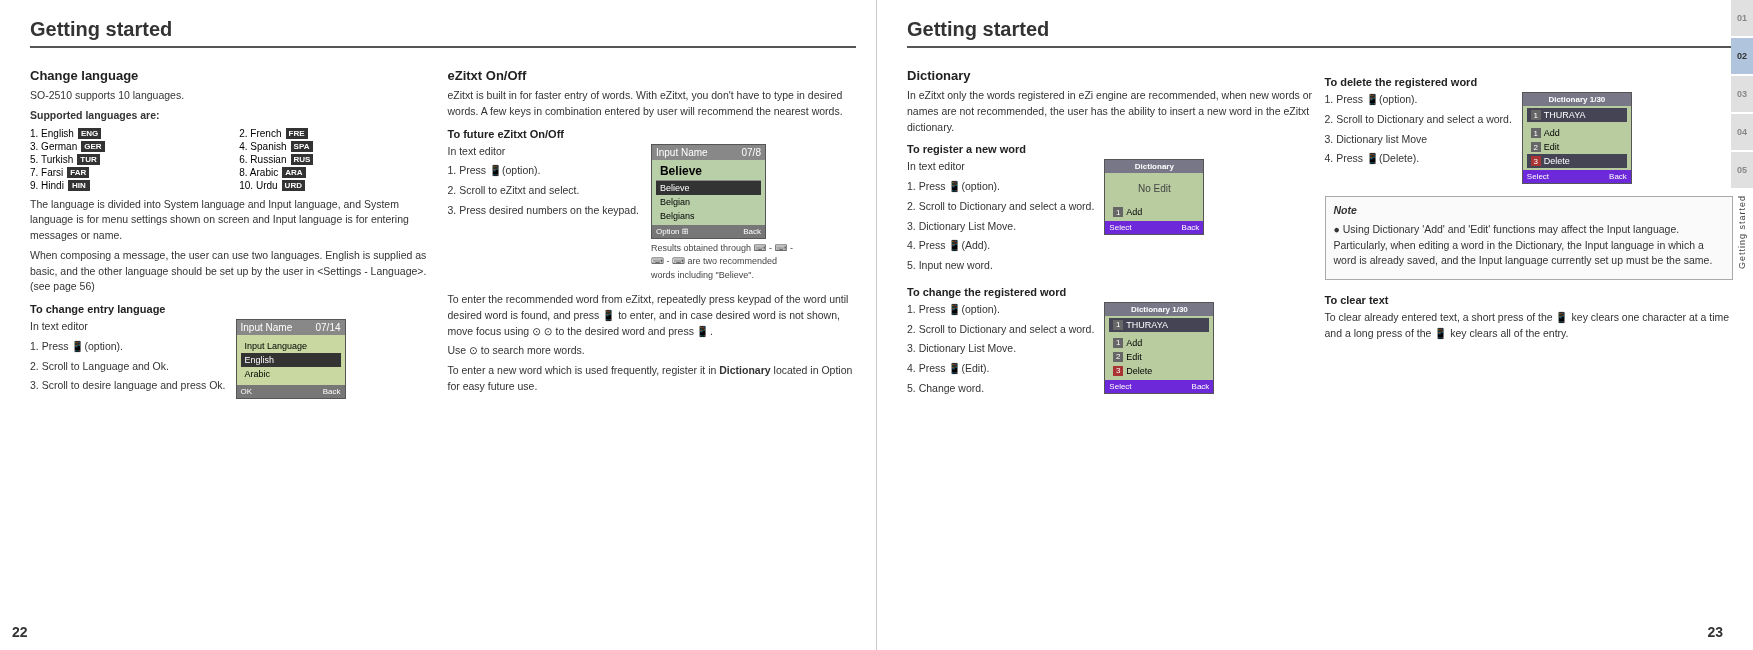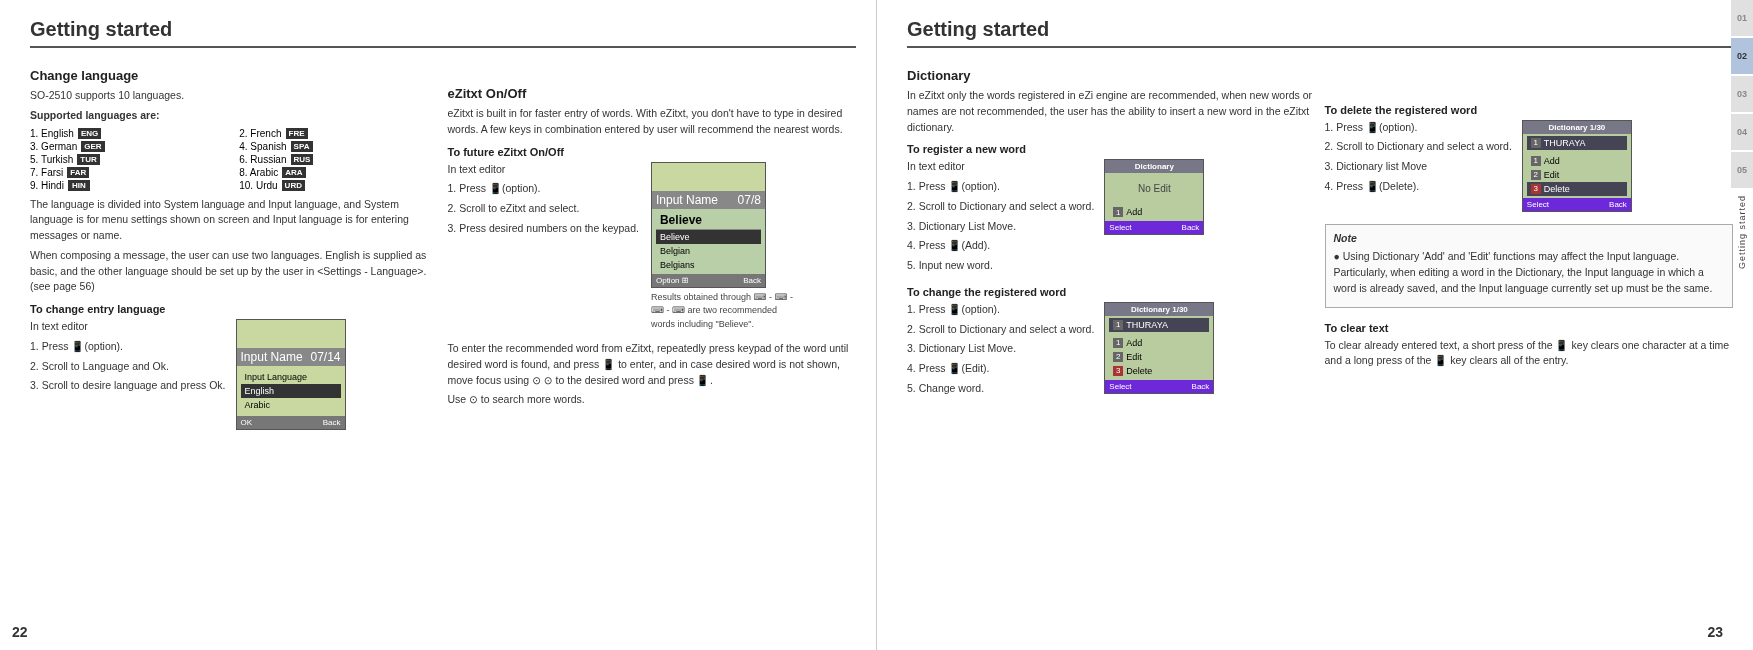--- a/index.html
+++ b/index.html
@@ -98,21 +98,20 @@
     p {
       font-size: 10.5px;
       color: #333;
       line-height: 1.5;
       margin-bottom: 4px;
     }
 
     .two-col {
       display: flex;
       gap: 9px;
-      align-items: center;
     }
 
     .col-left { flex: 1; }
     .col-right { flex: 1; }
 
     
     .lang-table {
       display: grid;
       grid-template-columns: 1fr 1fr;
       gap: 2px 10px;
@@ -141,24 +140,23 @@
       width: 120px;
       font-size: 9px;
     }
     .phone-screen.small {
       width: 110px;
     }
     .phone-header {
       background: #888;
       color: #fff;
       padding: 2px 4px;
-      font-size: 12px;
+      font-size: 10px;
       display: flex;
       justify-content: space-between;
-      margin-top: 28px;
     }
     .phone-body {
       padding: 4px;
     }
     .phone-item {
       padding: 2px 4px;
       font-size: 9px;
     }
     .phone-item.selected {
       background: #333;
@@ -376,20 +374,21 @@
               <span>Option ⊞</span>
               <span>Back</span>
             </div>
           </div>
           <p style="font-size:9px; max-width:150px; margin-top:3px; color:#444;">Results obtained through ⌨ - ⌨ - ⌨ - ⌨ are two recommended words including "Believe".</p>
         </div>
       </div>
 
       <p style="margin-top:6px;">To enter the recommended word from eZitxt, repeatedly press keypad of the word until desired word is found, and press 📱 to enter, and in case desired word is not shown, move focus using ⊙ ⊙ to the desired word and press 📱.</p>
       <p>Use ⊙ to search more words.</p>
+      <p style="margin-top:4px;">To enter a new word which is used frequently, register it in <strong>Dictionary</strong> located in Option for easy future use.</p>
     </div>
   </div>
 
   <span class="page-number left">22</span>
 </div>
 
 <div class="page-right">
   <h1 class="page-title">Getting started</h1>
 
   <div class="two-col">

